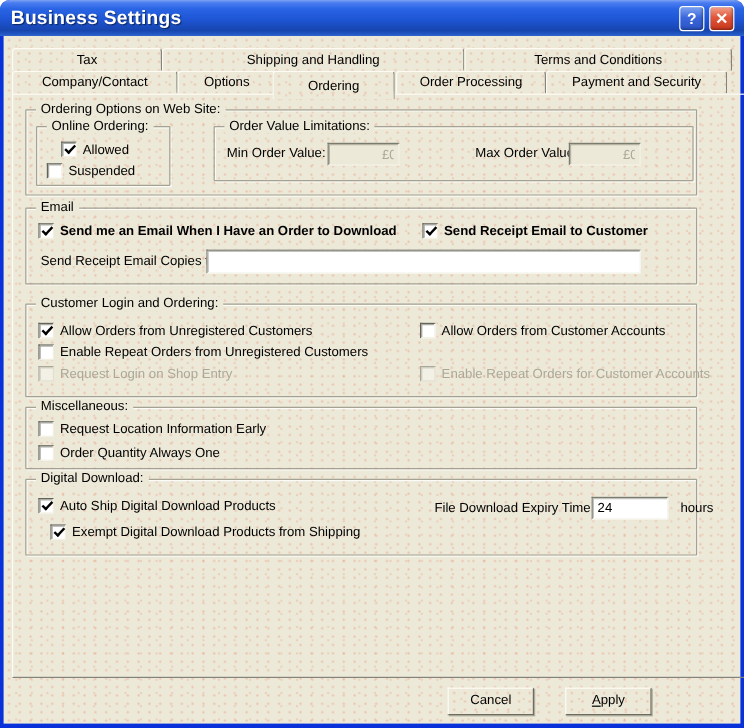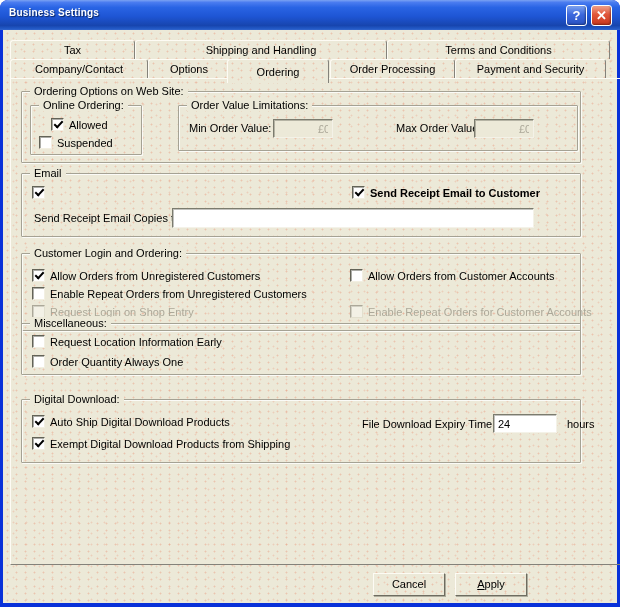--- a/index.html
+++ b/index.html
@@ -8,21 +8,21 @@
     position:relative;width:620px;height:607px;
     font-family:"Liberation Sans",sans-serif;font-size:11px;color:#000;
     background:#0831d9;border-radius:8px 8px 0 0;overflow:hidden;
   }
   .titlebar{
     position:absolute;left:0;top:0;right:0;height:30px;
     border-radius:7px 7px 0 0;
     background:linear-gradient(180deg,#7ba2f2 0%,#4a7cf0 8%,#2964e4 25%,#1e55d4 55%,#1745ae 85%,#2258c4 95%,#3366cc 100%);
   }
   .title-text{
-    position:absolute;left:9px;top:7px;color:#fff;font-size:10px;font-weight:bold;
+    position:absolute;left:9px;top:7px;color:#fff;font-size:16px;font-weight:bold;
     text-shadow:1px 1px 1px rgba(0,0,0,.55);letter-spacing:.2px;
   }
   .tb-btn{
     position:absolute;top:5px;width:21px;height:21px;border:1px solid #fff;
     border-radius:3px;color:#fff;font-weight:bold;font-size:13px;
     display:flex;align-items:center;justify-content:center;
     box-shadow:inset -1px -1px 2px rgba(0,0,0,.35);
   }
   .tb-help{right:33px;background:linear-gradient(180deg,#7da2ef 0%,#3c68dd 45%,#2a53c4 100%);}
   .tb-close{right:8px;background:linear-gradient(180deg,#f0a088 0%,#e1563a 45%,#c8371c 100%);}
@@ -136,20 +136,21 @@
           <input class="tin disabled" style="left: 94px; top: 13px; width: 60px;" value="£0.00">
           <span class="flabel" style="left:217px;top:16px;">Max Order Value:</span>
           <input class="tin disabled" style="left: 295px; top: 13px; width: 60px;" value="£0.00">
         </div>
       </div>
 
       <div class="group" style="left:10px;top:94px;width:560px;height:64px;">
         <span class="group-title">Email</span>
         <div class="row" style="left:10px;top:12px;">
           <span class="cb checked"></span>
+          <span class="cb-label" style="font-weight:bold;">Send me an Email When I Have an Order to Download</span>
         </div>
         <div class="row" style="left:330px;top:12px;">
           <span class="cb checked"></span>
           <span class="cb-label" style="font-weight:bold;">Send Receipt Email to Customer</span>
         </div>
         <span class="flabel" style="left:12px;top:38px;">Send Receipt Email Copies to:</span>
         <input class="tin" style="left: 150px; top: 34px; width: 362px; height: 20px;" value="">
       </div>
 
       <div class="group" style="left:10px;top:174px;width:560px;height:78px;">
@@ -169,50 +170,50 @@
         <div class="row" style="left:328px;top:15px;">
           <span class="cb"></span>
           <span class="cb-label">Allow Orders from Customer Accounts</span>
         </div>
         <div class="row disabled" style="left:328px;top:51px;">
           <span class="cb"></span>
           <span class="cb-label">Enable Repeat Orders for Customer Accounts</span>
         </div>
       </div>
 
-      <div class="group" style="left:10px;top:244px;width:560px;height:52px;padding-left:12px;">
+      <div class="group" style="left:10px;top:260px;width:560px;height:52px;padding-left:12px;">
         <span class="group-title">Miscellaneous:</span>
         <div class="row" style="left:10px;top:11px;">
           <span class="cb"></span>
           <span class="cb-label">Request Location Information Early</span>
         </div>
         <div class="row" style="left:10px;top:31px;">
           <span class="cb"></span>
           <span class="cb-label">Order Quantity Always One</span>
         </div>
       </div>
 
       <div class="group" style="left:10px;top:320px;width:560px;height:64px;">
         <span class="group-title">Digital Download:</span>
         <div class="row" style="left:10px;top:15px;">
           <span class="cb checked"></span>
           <span class="cb-label">Auto Ship Digital Download Products</span>
         </div>
-        <div class="row" style="left:10px;top:37px;">
+        <div class="row" style="left:20px;top:37px;">
           <span class="cb checked"></span>
           <span class="cb-label">Exempt Digital Download Products from Shipping</span>
         </div>
         <span class="flabel" style="left:340px;top:18px;width:126px;text-align:right;">File Download Expiry Time:</span>
         <input class="tin" style="left: 471px; top: 14px; width: 64px;" value="24">
         <span class="flabel" style="left:545px;top:18px;">hours</span>
       </div>
 
     </div>
 
     <button class="btn bgtex" style="left:370px;top:543px;">
       <span class="btn-text">Cancel</span>
     </button>
-    <button class="btn bgtex" style="left:452px;top:543px;">
+    <button class="btn bgtex" style="left:468px;top:543px;">
       <span class="btn-text mnemonic">Apply</span>
     </button>
 
   </div>
 </div>
 
 </body></html>

